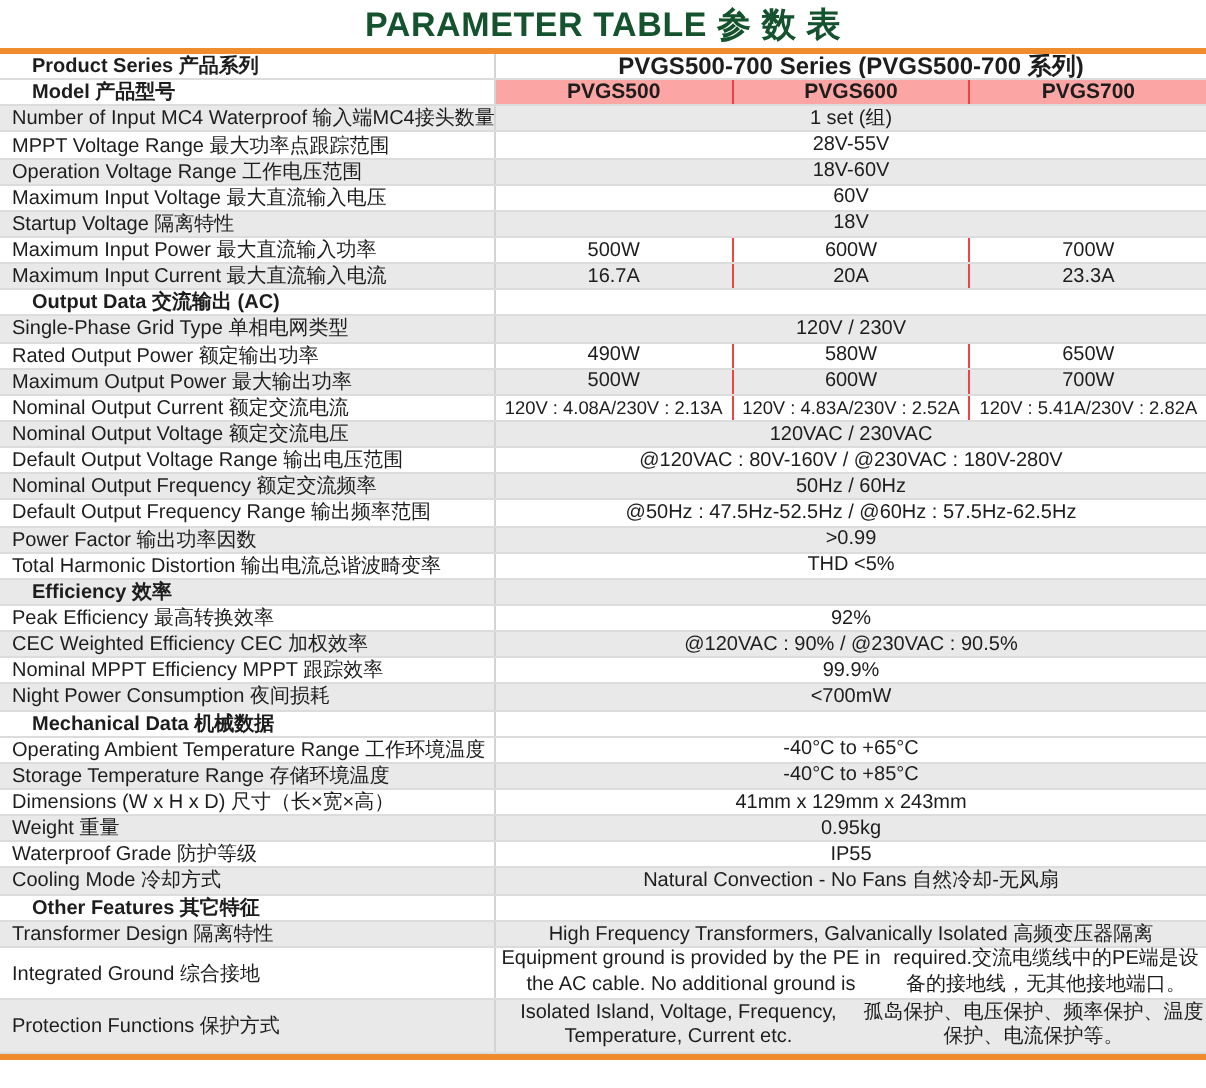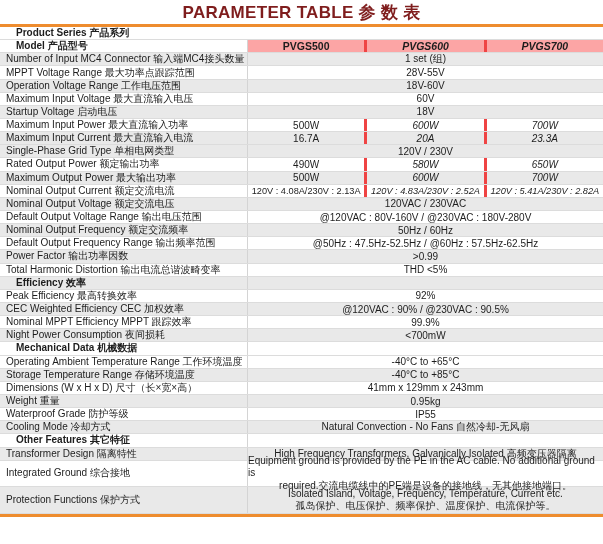--- a/index.html
+++ b/index.html
@@ -4,71 +4,74 @@
 <style>
   html,body{margin:0;padding:0;background:#fff;}
   body{
     width:603px;height:544px;overflow:hidden;
     font-family:"Liberation Sans","DejaVu Sans",sans-serif;
     color:#1d1d1d;
   }
   .page{width:603px;height:544px;position:relative;}
   .title{
     height:24px;display:flex;align-items:center;justify-content:center;
-    font-weight:bold;font-size:17px;letter-spacing:.3px;color:#7f1d1d;
+    font-weight:bold;font-size:17px;letter-spacing:.3px;color:#14532d;
   }
   .bar{height:3px;}
   .table{width:603px;}
   .row{
     display:flex;height:13.15px;box-sizing:border-box;
     border-bottom:1px solid #dcdcdc;background:#fff;font-size:10px;
   }
   .row.shade{background:#e9e9e9;}
   .row.tall{height:26.5px;}
   .label{
     width:247px;box-sizing:border-box;padding-left:6px;
     display:flex;align-items:center;white-space:nowrap;overflow:hidden;
   }
   .vals{
     flex:1;display:flex;box-sizing:border-box;border-left:1px solid #d4d4d4;
   }
   .cell{
     flex:1;display:flex;align-items:center;justify-content:center;
     white-space:nowrap;overflow:hidden;text-align:center;
   }
-  .cell + .cell{border-left:3px solid #ef4444;font-style:italic;}
+  .cell + .cell{border-left:1px solid #ef4444;}
   .cell.small{font-size:9.2px;}
   .b{font-weight:bold;padding-left:16px;}
   .big{font-size:12px;font-weight:bold;}
   .model-cell{background:#fca5a5;font-weight:bold;font-size:10.5px;}
   .lines{
-    flex:1;display:flex;flex-direction:column;align-items:center;
-    justify-content:center;line-height:12.3px;text-align:left;
+    flex:1;display:flex;flex-direction:row;align-items:center;
+    justify-content:center;line-height:12.3px;text-align:center;
   }
 </style>
 </head>
 <body>
 
 <div class="page">
   <div class="title">PARAMETER TABLE 参 数 表</div>
   <div class="bar" style="background: rgb(238, 140, 46);"></div>
   <div class="table">
       <div class="row">
         <div class="label b">Product Series 产品系列</div>
+        <div class="vals">
+          <div class="cell big">PVGS500-700 Series (PVGS500-700 系列)</div>
+        </div>
       </div>
       <div class="row">
         <div class="label b">Model 产品型号</div>
         <div class="vals">
           <div class="cell model-cell">PVGS500</div>
           <div class="cell model-cell">PVGS600</div>
           <div class="cell model-cell">PVGS700</div>
         </div>
       </div>
       <div class="row shade">
-        <div class="label">Number of Input MC4 Connector 输入端MC4接头数量</div>
+        <div class="label">Number of Input MC4 Waterproof 输入端MC4接头数量</div>
         <div class="vals">
           <div class="cell">1 set (组)</div>
         </div>
       </div>
       <div class="row">
         <div class="label">MPPT Voltage Range 最大功率点跟踪范围</div>
         <div class="vals">
           <div class="cell">28V-55V</div>
         </div>
       </div>
@@ -78,40 +81,44 @@
           <div class="cell">18V-60V</div>
         </div>
       </div>
       <div class="row">
         <div class="label">Maximum Input Voltage 最大直流输入电压</div>
         <div class="vals">
           <div class="cell">60V</div>
         </div>
       </div>
       <div class="row shade">
-        <div class="label">Startup Voltage 启动电压</div>
+        <div class="label">Startup Voltage 隔离特性</div>
         <div class="vals">
           <div class="cell">18V</div>
         </div>
       </div>
       <div class="row">
         <div class="label">Maximum Input Power 最大直流输入功率</div>
         <div class="vals">
           <div class="cell">500W</div>
           <div class="cell">600W</div>
           <div class="cell">700W</div>
         </div>
       </div>
       <div class="row shade">
         <div class="label">Maximum Input Current 最大直流输入电流</div>
         <div class="vals">
           <div class="cell">16.7A</div>
           <div class="cell">20A</div>
           <div class="cell">23.3A</div>
         </div>
+      </div>
+      <div class="row">
+        <div class="label b">Output Data 交流输出 (AC)</div>
+        <div class="vals"></div>
       </div>
       <div class="row shade">
         <div class="label">Single-Phase Grid Type 单相电网类型</div>
         <div class="vals">
           <div class="cell">120V / 230V</div>
         </div>
       </div>
       <div class="row">
         <div class="label">Rated Output Power 额定输出功率</div>
         <div class="vals">

